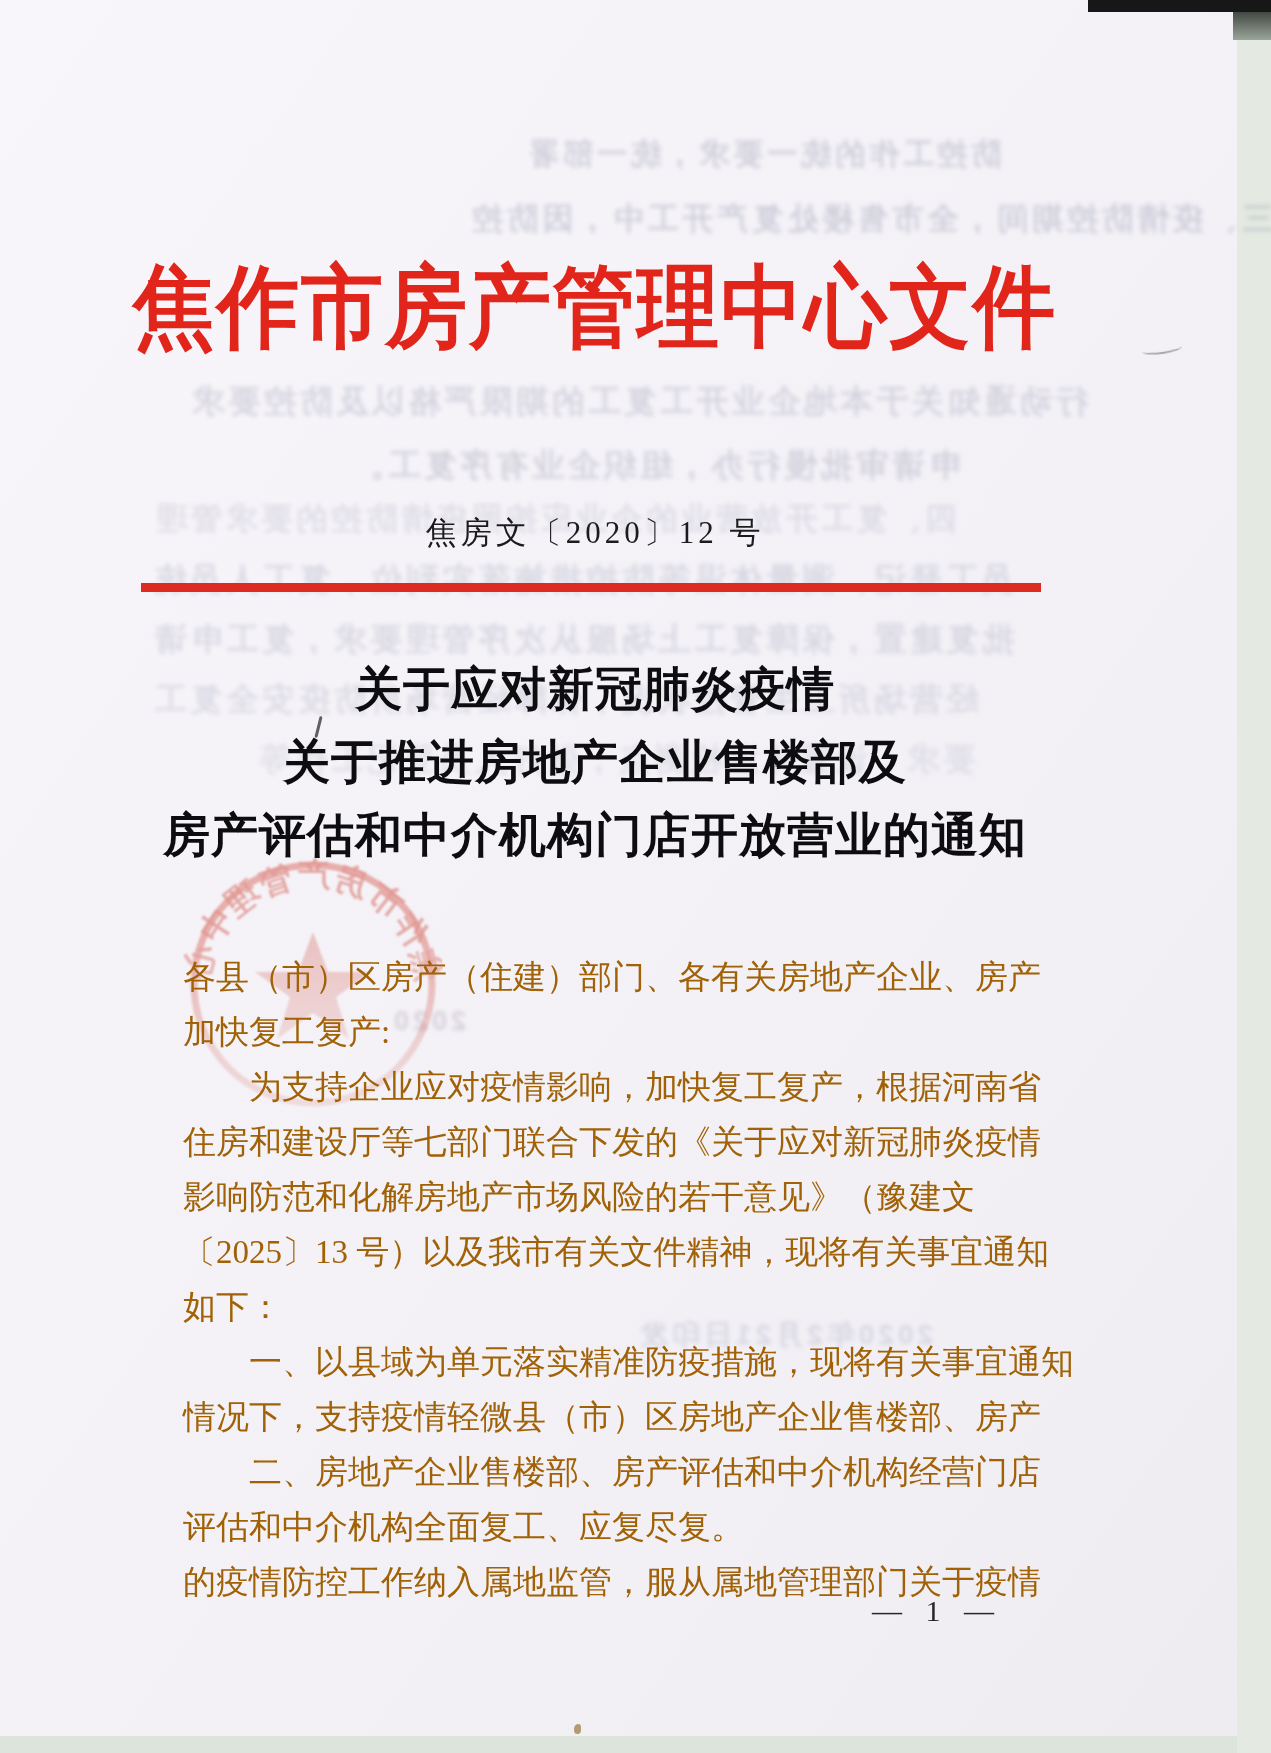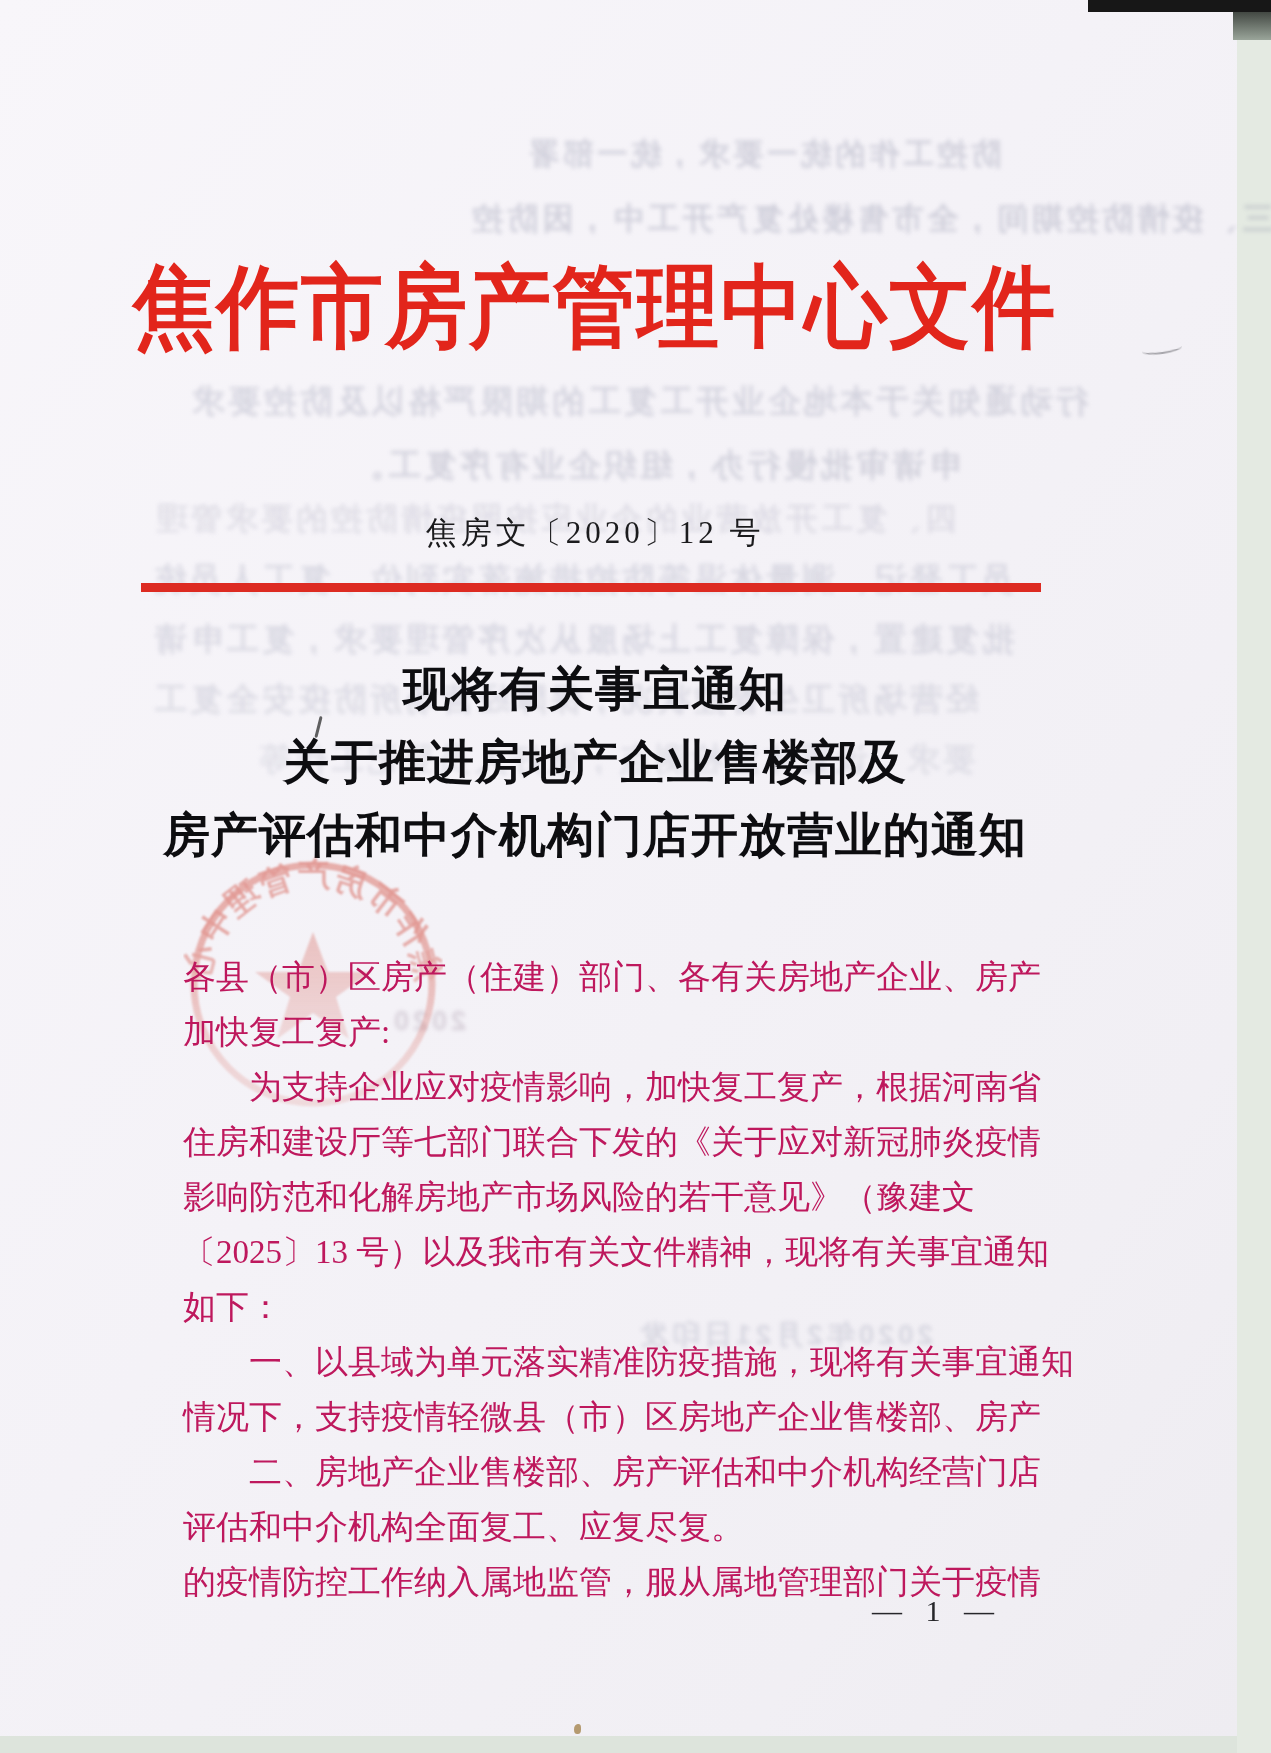--- a/index.html
+++ b/index.html
@@ -71,21 +71,21 @@
   .seal{
     position:absolute;left:183px;top:853px;width:260px;height:262px;
     transform:scaleX(-1);opacity:.62;filter:blur(1.1px);
     -webkit-mask-image:linear-gradient(to bottom,rgba(0,0,0,.95) 30%,rgba(0,0,0,.45) 75%,rgba(0,0,0,.30));
     mask-image:linear-gradient(to bottom,rgba(0,0,0,.95) 30%,rgba(0,0,0,.45) 75%,rgba(0,0,0,.30));
   }
 
   
   .body-block{
     position:absolute;left:183px;top:950px;width:902px;
-    font-size:33px;color:#be185d;letter-spacing:0px;
+    font-size:33px;color:#a16207;letter-spacing:0px;
     font-family:"Liberation Serif","DejaVu Serif",serif;
   }
   .b-line{height:55px;line-height:55px;white-space:nowrap;}
   .b-line.indent{padding-left:66px;}
 
   .page-number{
     position:absolute;left:872px;top:1594px;
     font-size:30px;color:#26262a;letter-spacing:8px;white-space:nowrap;
   }
 
@@ -118,21 +118,21 @@
 <div class="ghost g7">经营场所卫生管控状况，保障经营场所防疫安全复工</div>
 <div class="ghost g8">要求，设置体温检测点，做好人员登记工作等</div>
 <div class="ghost g9">2020</div>
 <div class="ghost g10">2020年2月21日印发</div>
 
 <div class="red-header">焦作市房产管理中心文件</div>
 <div class="doc-number">焦房文〔2020〕12 号</div>
 <div class="red-rule"></div>
 
 <div class="title-block">
-  <div class="title-line">现将有关事宜通知</div>
+  <div class="title-line">关于应对新冠肺炎疫情</div>
   <div class="title-line">关于推进房地产企业售楼部及</div>
   <div class="title-line">房产评估和中介机构门店开放营业的通知</div>
 </div>
 <div class="pen-tick"></div>
 
 <svg class="seal" viewBox="0 0 260 260">
   <defs>
     <path id="sealArc" d="M 24,138 A 106,106 0 0 1 236,138" fill="none"></path>
   </defs>
   <circle cx="130" cy="130" r="119" fill="none" stroke="#d4574a" stroke-width="7" opacity="0.75"></circle>

